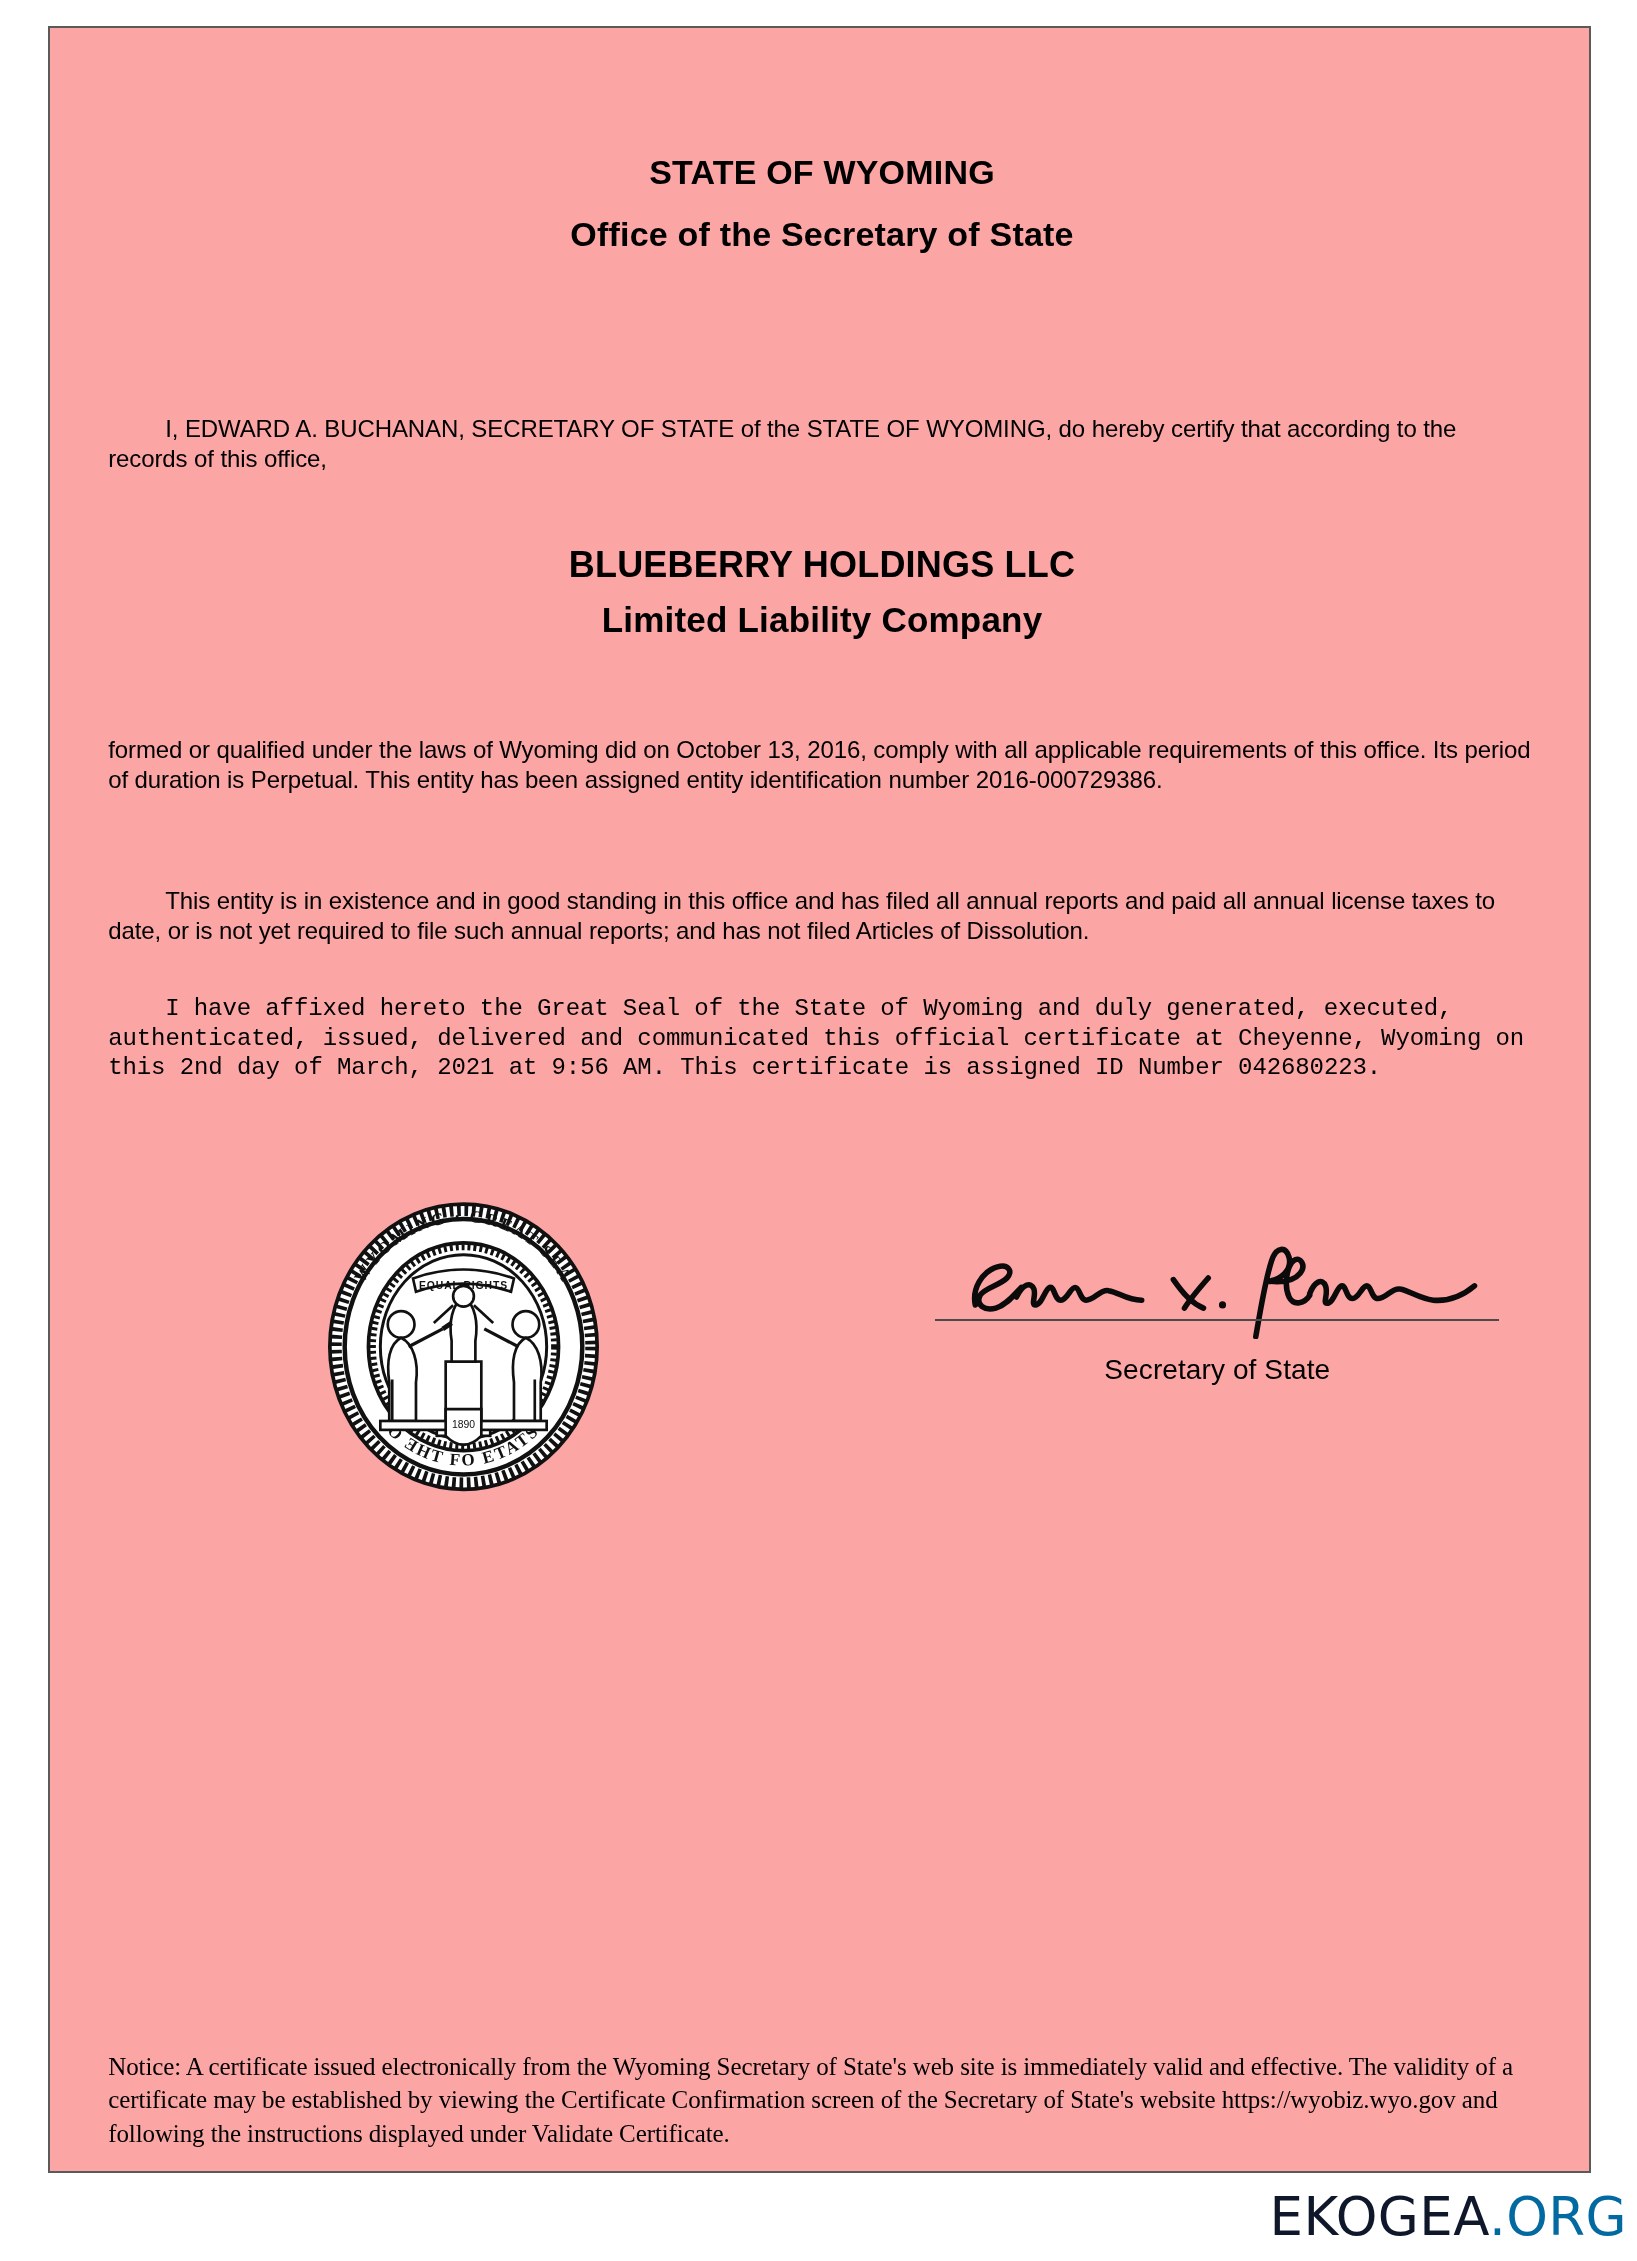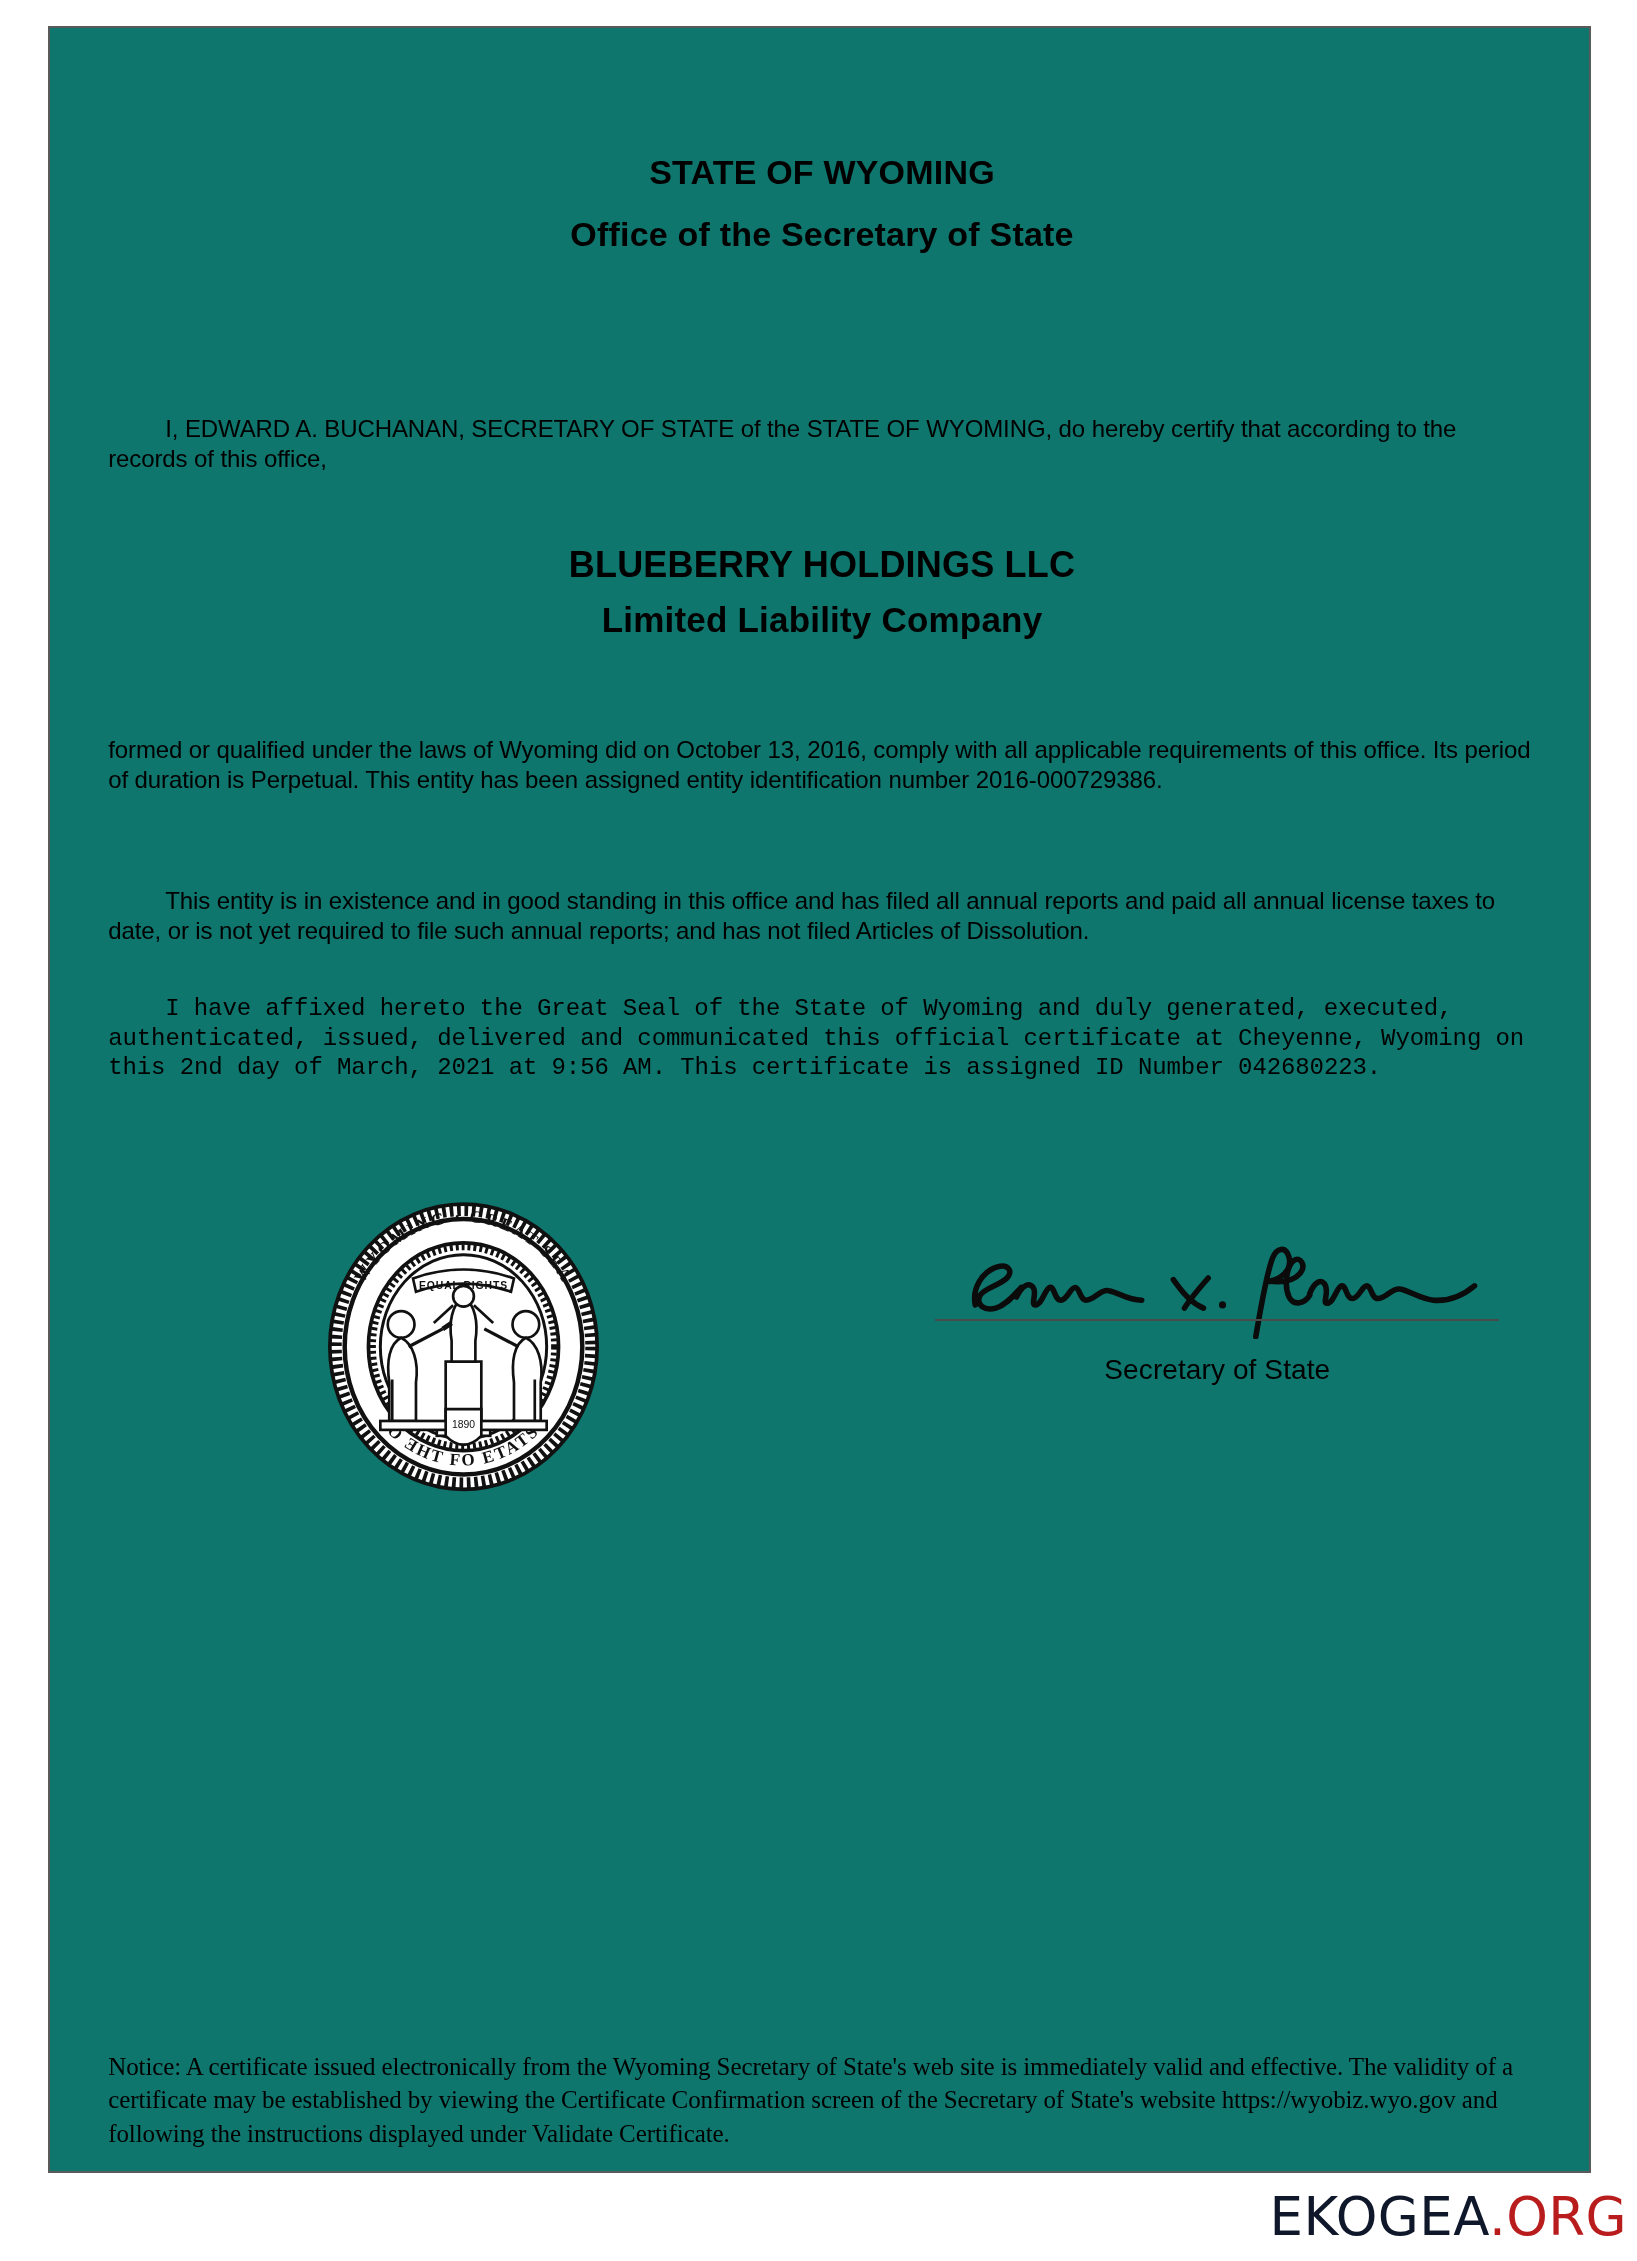--- a/index.html
+++ b/index.html
@@ -26,21 +26,21 @@
     background: #ffffff;
   }
   #cert-border {
     position: absolute;
     left: 48px;
     top: 26px;
     width: 1543px;
     height: 2147px;
     border: 2.4px solid #5a5a5a;
     box-sizing: border-box;
-    background: #0f766e;
+    background: #fca5a5;
   }
 
   
   #cert-content {
     position: absolute;
     left: 55px;
     top: 0;
     width: 1434px;
     height: 100%;
   }
@@ -148,21 +148,21 @@
   #watermark {
     position: absolute;
     right: 11px;
     bottom: 14.3px;
     font-size: 53px;
     font-family: "DejaVu Sans", sans-serif;
     letter-spacing: 0.4px;
     white-space: nowrap;
   }
   #watermark .wm-dark { color: #0f172a; }
-  #watermark .wm-green { color: #b91c1c; text-align: center; }
+  #watermark .wm-green { color: #0369a1; text-align: center; }
 </style>
 </head>
 <body>
 
 <div id="page-sheet">
 
   <div id="cert-border">
 
     <div id="cert-content">
 

